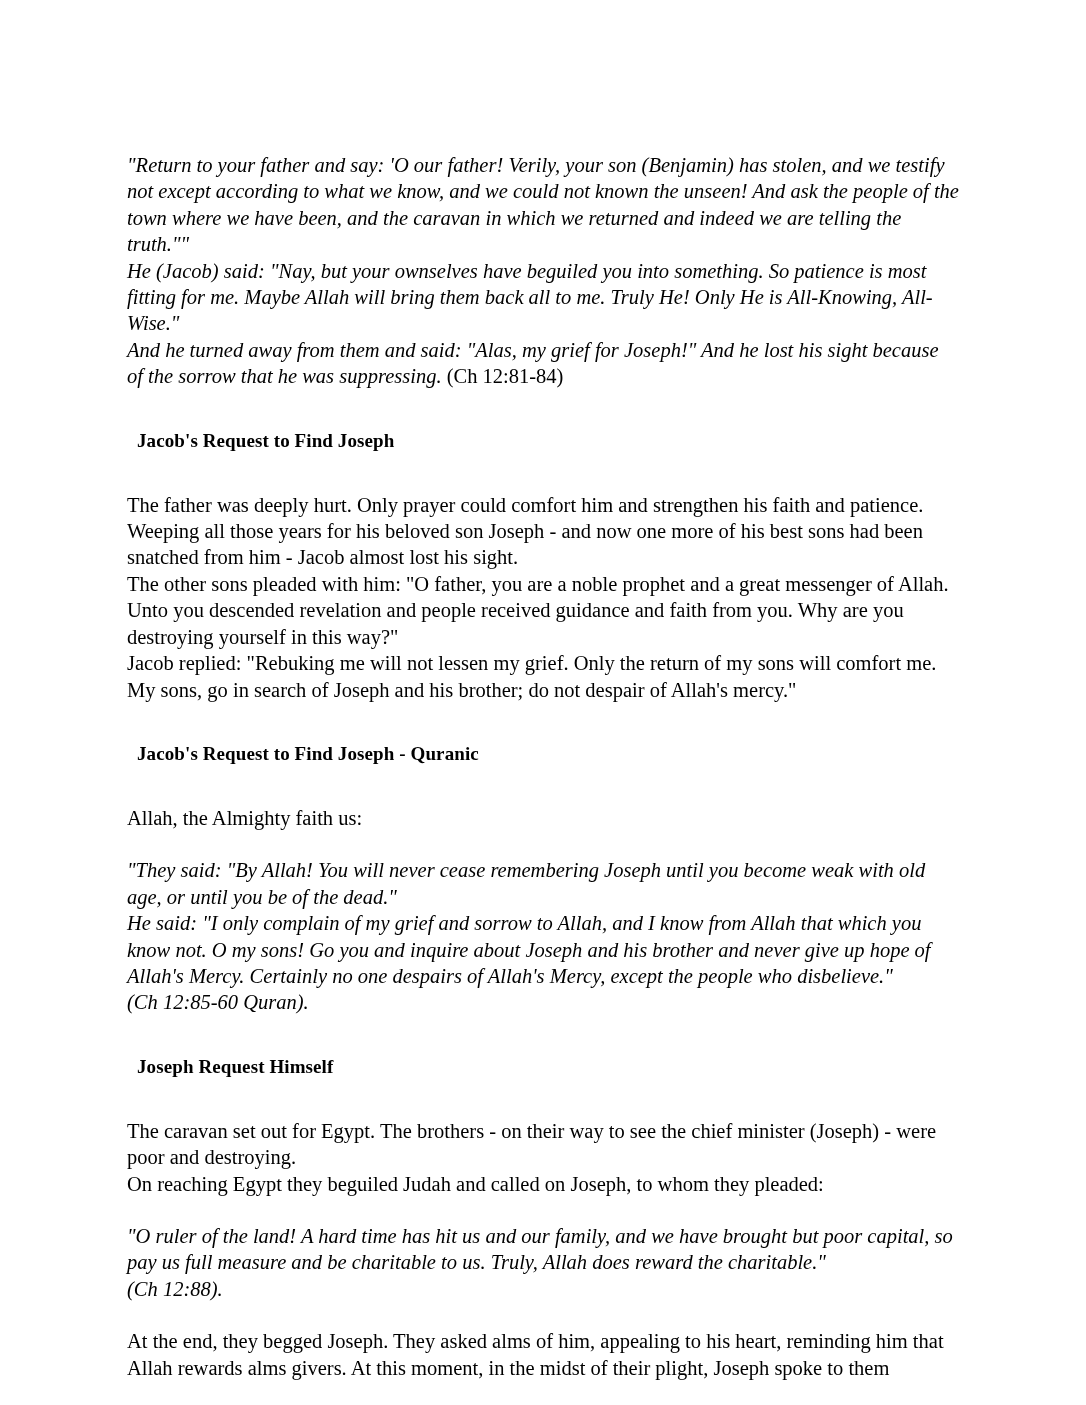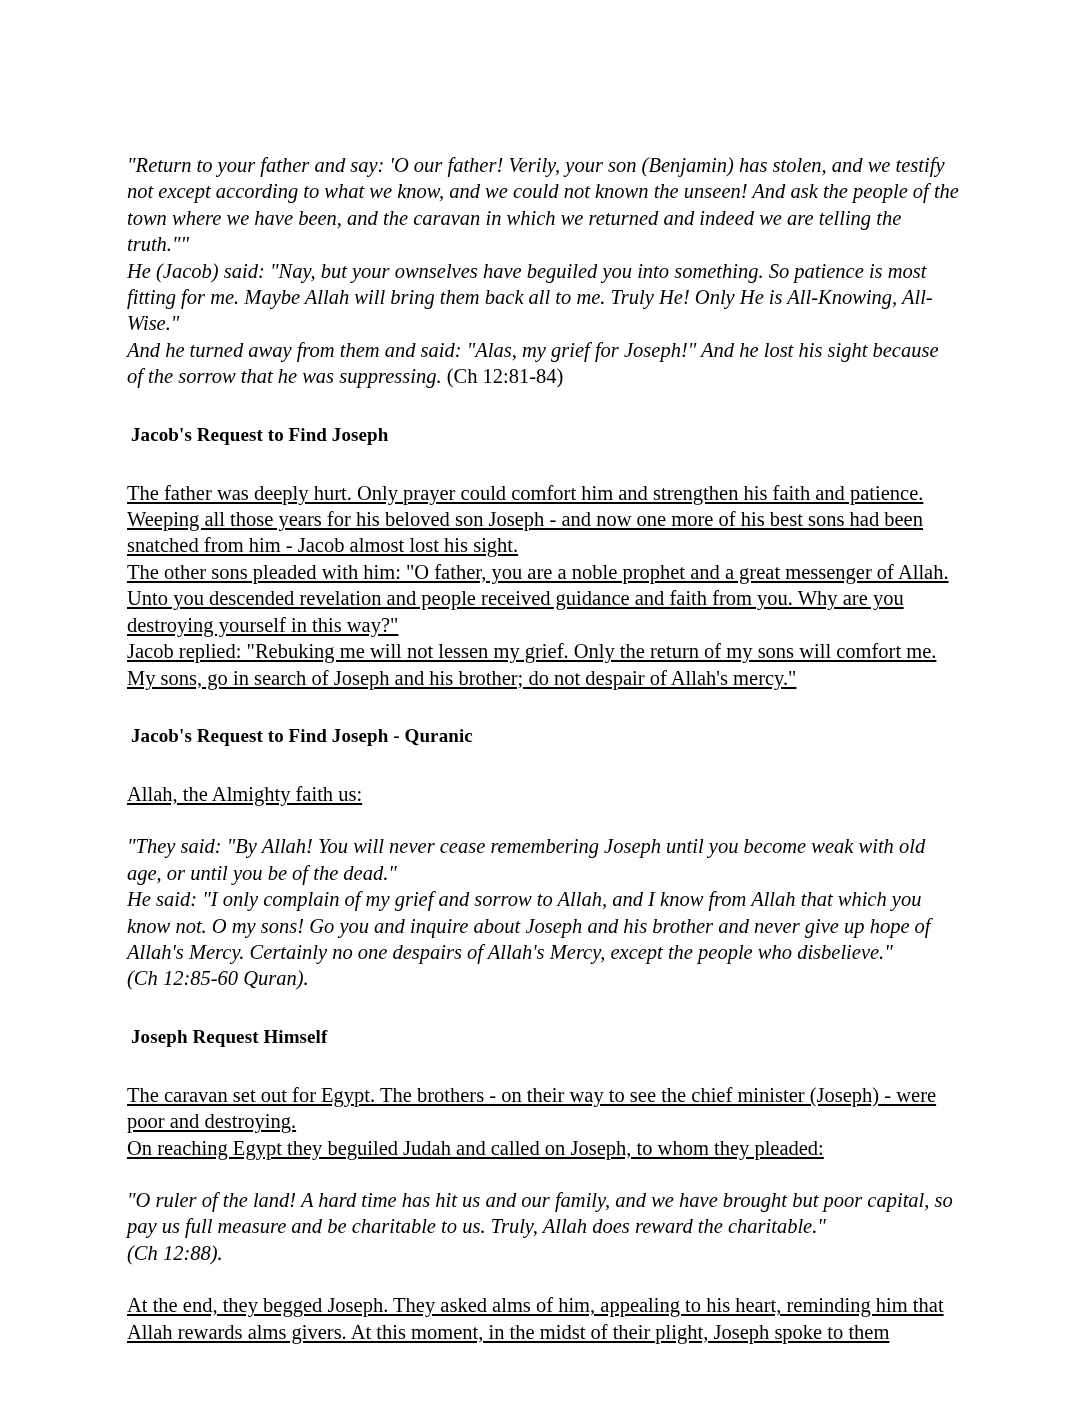--- a/index.html
+++ b/index.html
@@ -33,27 +33,26 @@
     text-align: left;
   }
   .quote {
     font-style: italic;
   }
   .quote .ref-roman {
     font-style: normal;
   }
   .body-para {
     font-style: normal;
-    text-decoration: underline;
   }
   h2.heading {
     font-size: 19px;
     line-height: 26px;
     font-weight: bold;
-    margin: 4px;
+    margin: 10px;
     font-style: normal;
     letter-spacing: 0.1px;
   }
   
   .sp-quote-to-heading { height: 28px; }
   .sp-heading-to-body  { height: 28px; }
   .sp-body-to-heading  { height: 28px; }
   .sp-body-to-quote    { height: 26px; }
   .sp-quote-to-body    { height: 26px; }
 </style>

